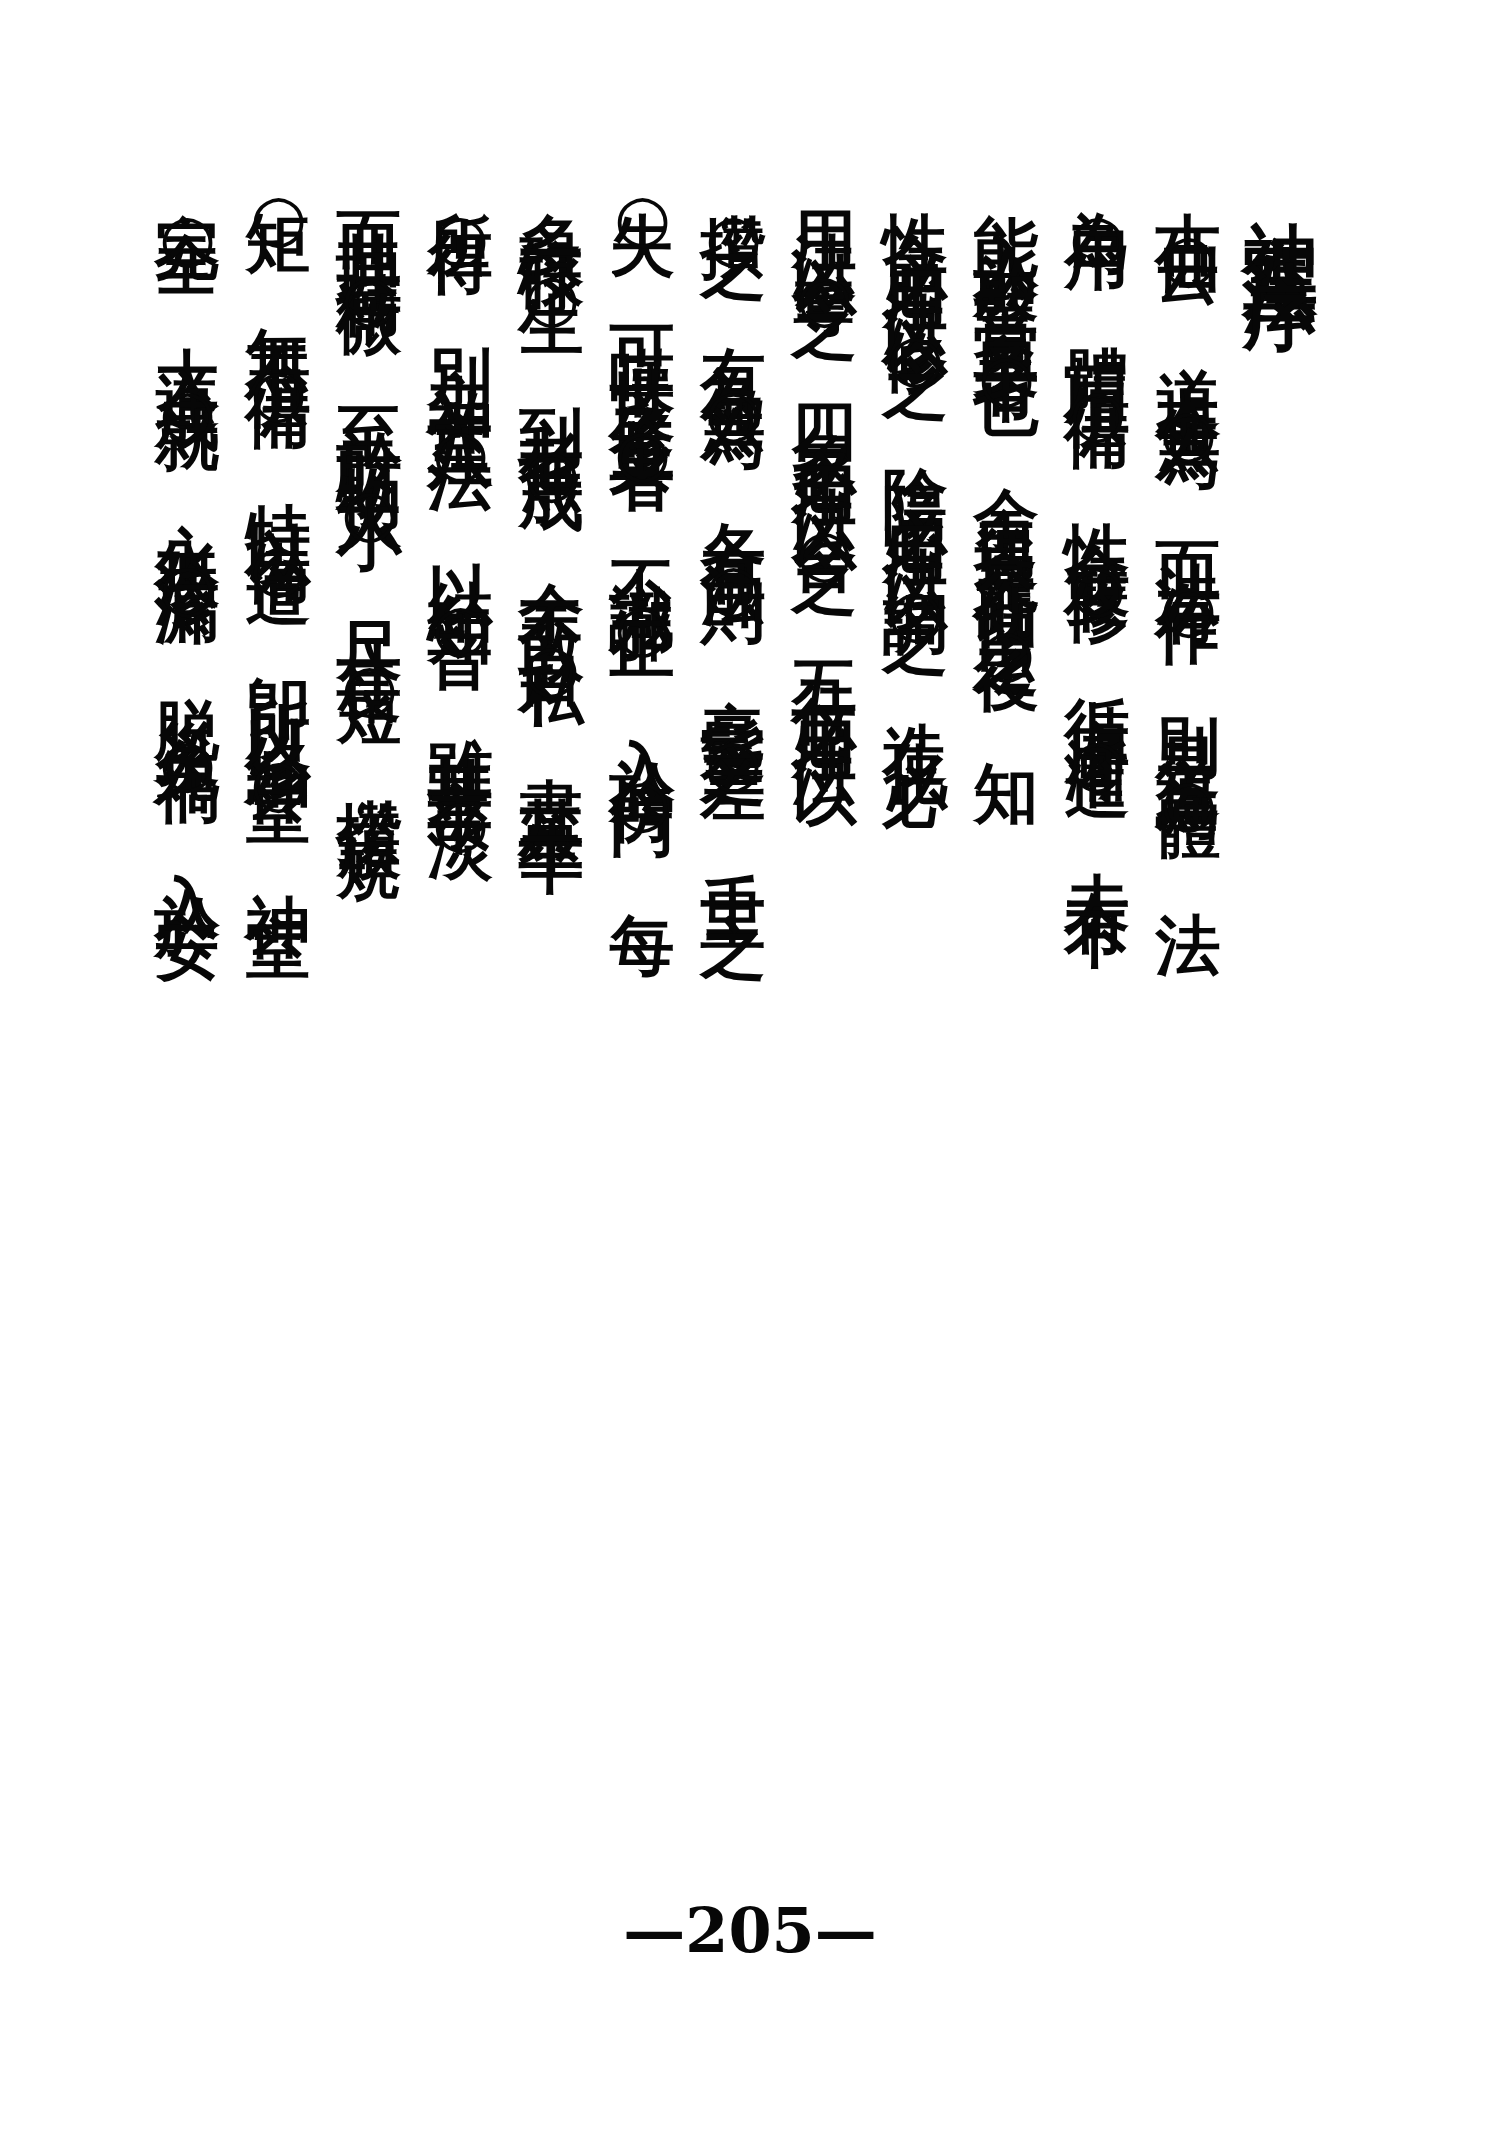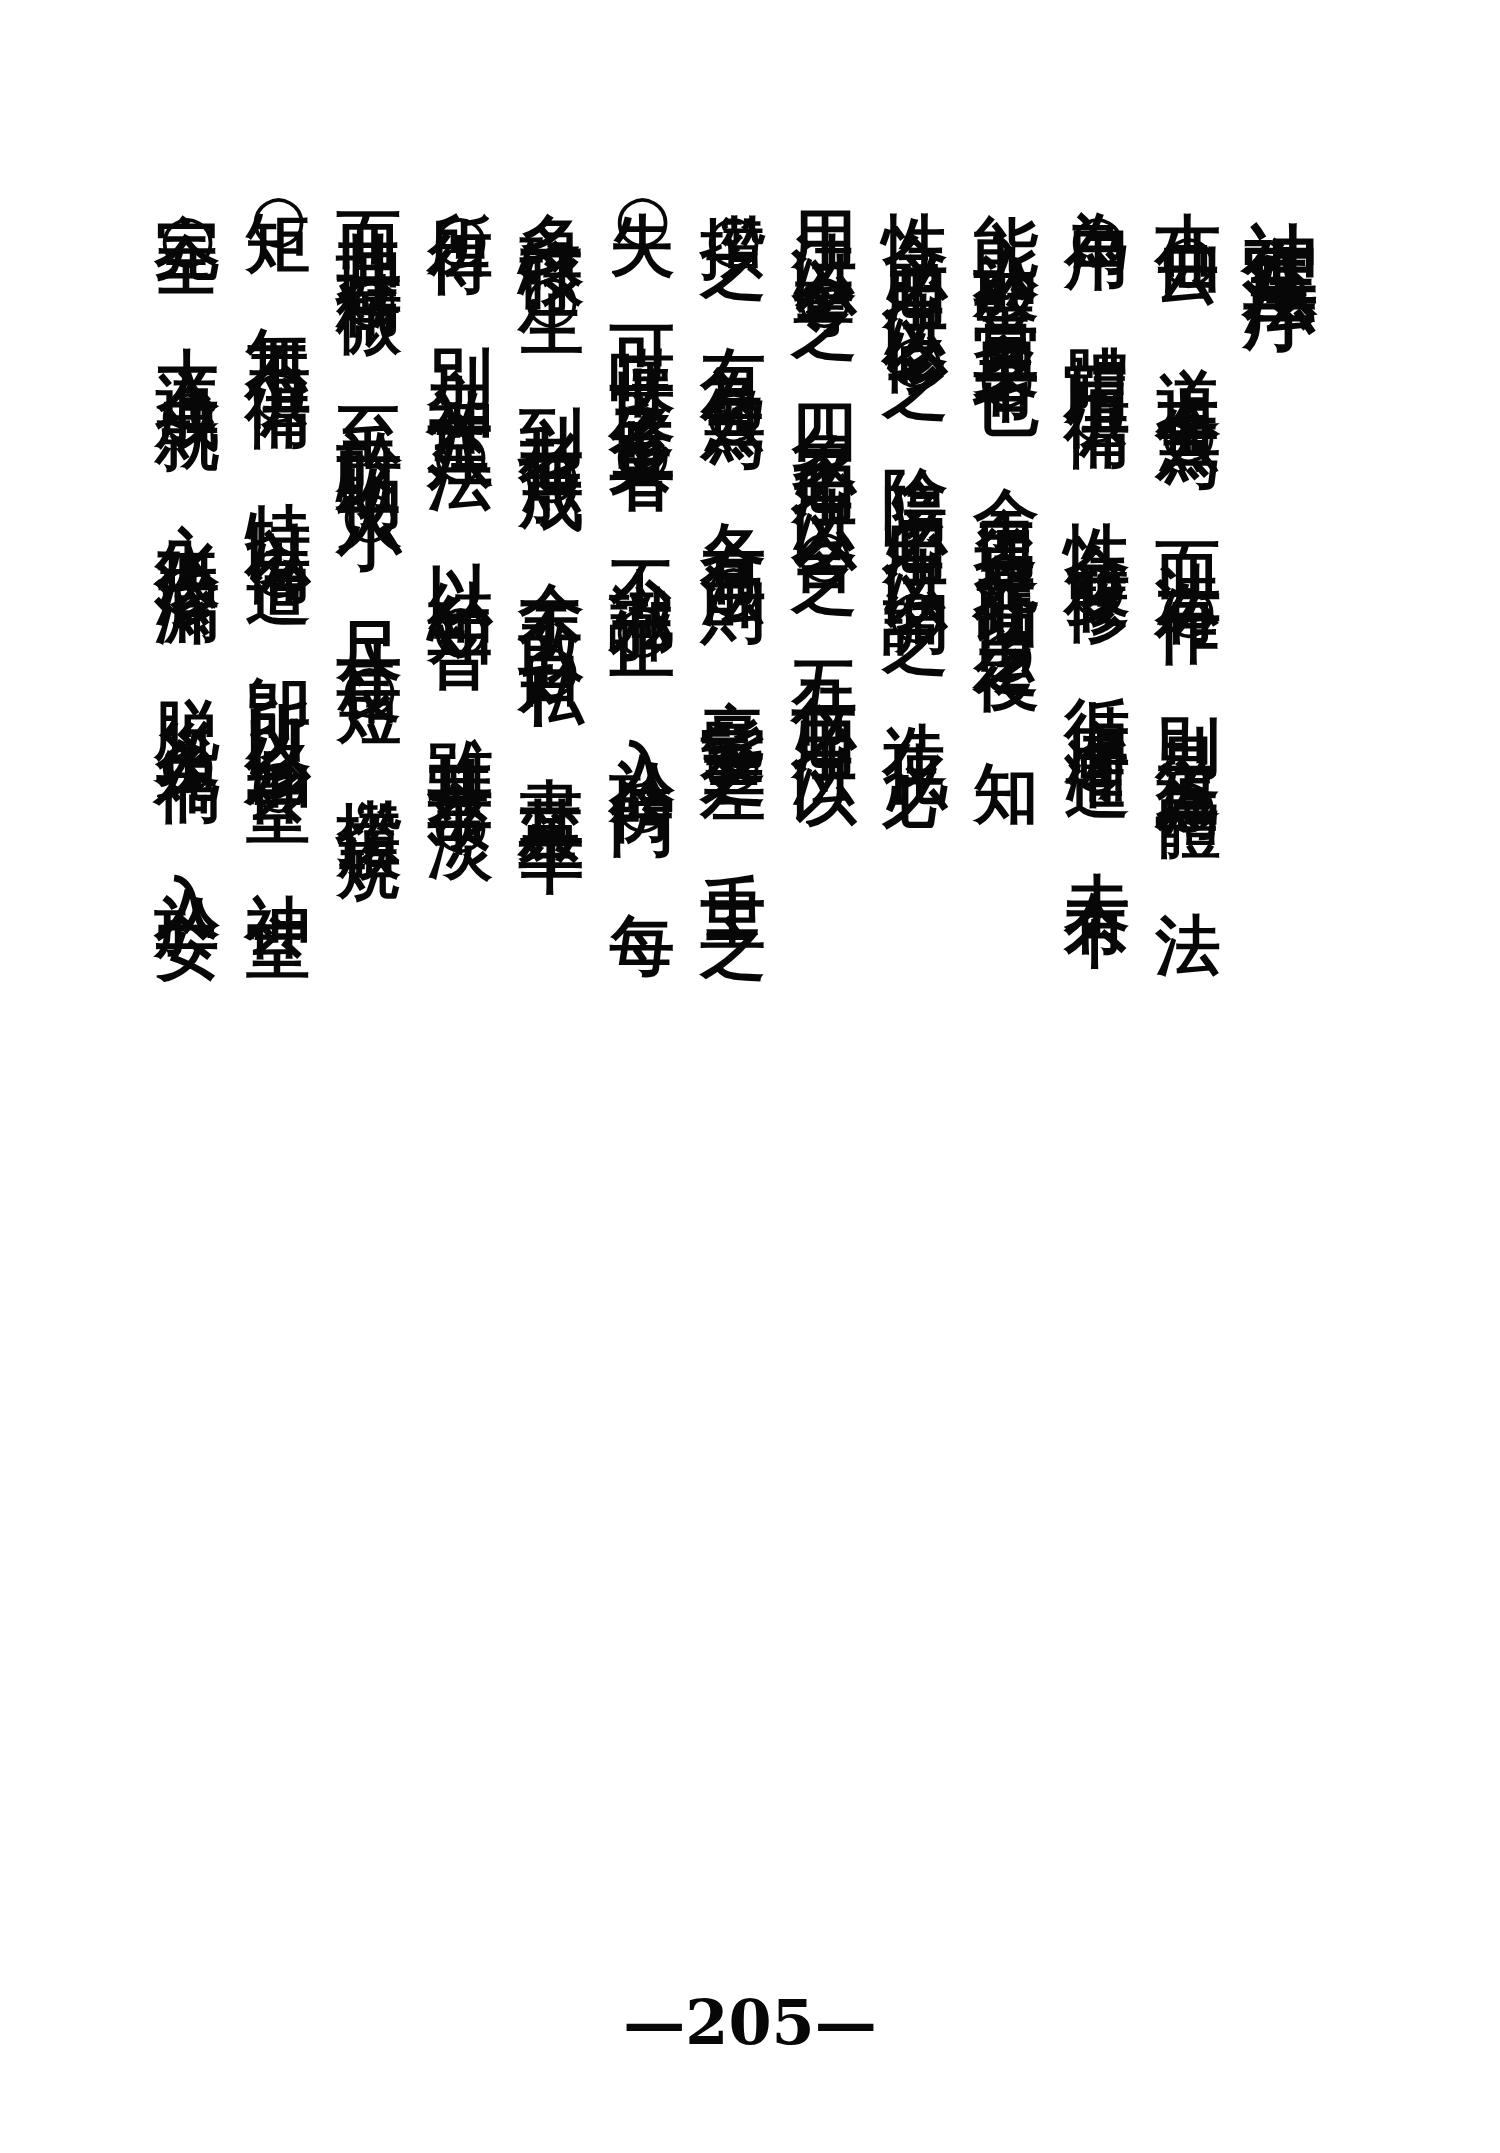--- a/index.html
+++ b/index.html
@@ -33,21 +33,21 @@
     white-space: nowrap;
   }
   .col-title {
     font-size: 75px;
     line-height: 94px;
     letter-spacing: 13px;
     font-weight: 800;
   }
   .page-number {
     position: absolute;
-    top: 1986px;
+    top: 1894px;
     left: 0;
     width: 100%;
     text-align: center;
     font-family: "DejaVu Serif", serif;
     font-size: 62px;
     font-weight: 700;
     color: #070707;
     letter-spacing: 0px;
   }
 </style>

